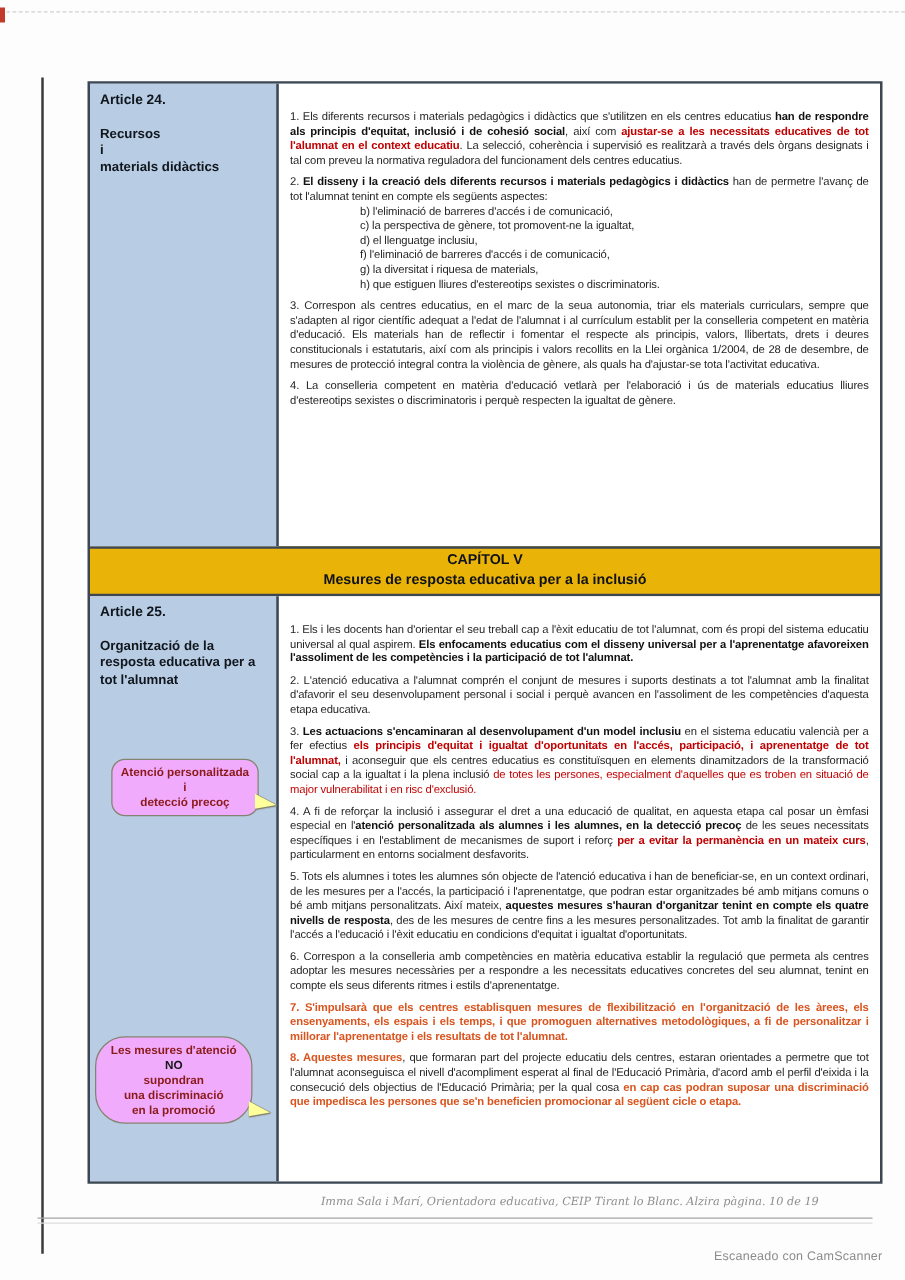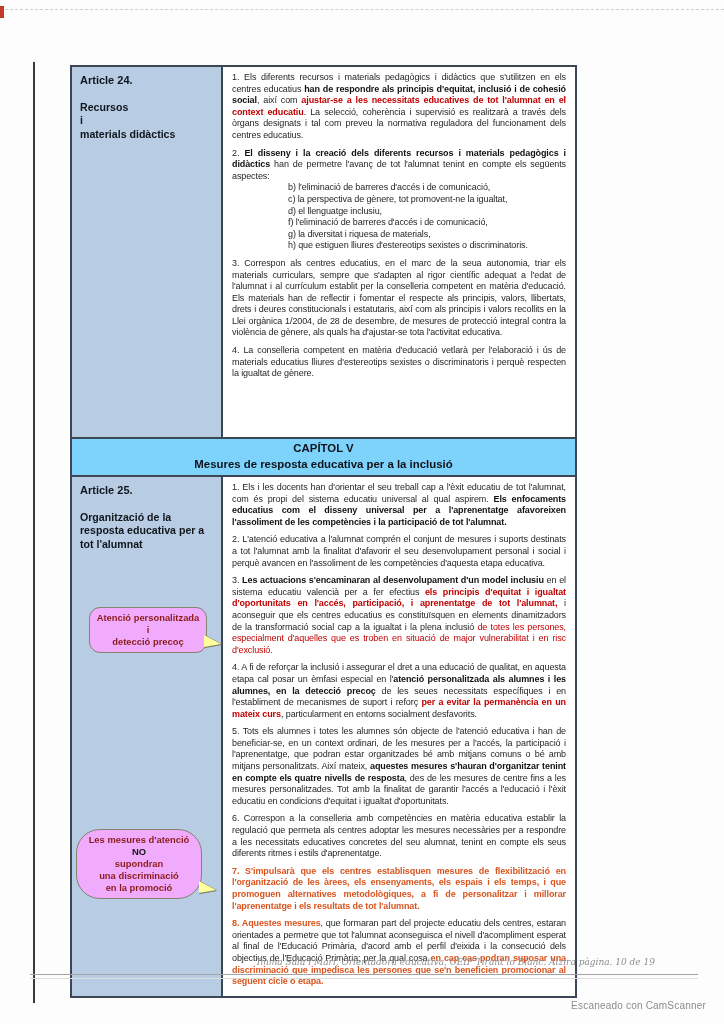--- a/index.html
+++ b/index.html
@@ -9,38 +9,38 @@
   }
   .page{position:absolute;inset:0;overflow:hidden;background:#fdfdfd;}
 
   
   .top-dots{position:absolute;top:9px;left:0;width:724px;height:0;border-top:1px dashed #cfcfcf;}
   .red-tick{position:absolute;top:6px;left:0;width:4px;height:12px;background:#c23b2a;}
   .left-line{position:absolute;top:62px;left:33px;width:2px;height:941px;background:#3b3b3b;}
 
   
   .doc{
-    position:absolute;left:70px;top:65px;width:507px;
+    position:absolute;left:70px;top:65px;width:636px;
     border:2px solid #3d4754;display:grid;grid-template-columns:151px 1fr;
     background:#fff;box-sizing:border-box;
   }
   .lcell{
     background:#b8cce4;border-right:2px solid #3d4754;
     padding:7px 6px 6px 8px;position:relative;box-sizing:border-box;
   }
-  .rcell{background:#fff;padding:5px 9px 8px 9px;box-sizing:border-box;}
+  .rcell{background:#fff;padding:21px 9px 8px 9px;box-sizing:border-box;}
   .row1{min-height:370px;}
   .row2{min-height:468px;}
 
   .art-label{font-weight:bold;font-size:11px;color:#10161c;line-height:13px;}
   .art-title{font-weight:bold;font-size:10.6px;color:#10161c;line-height:13.4px;margin-top:14px;}
   .art-title .tline{display:block;}
 
   .chapter{
-    grid-column:1 / 3;background:#7dd3fc;text-align:center;
+    grid-column:1 / 3;background:#eab308;text-align:center;
     border-top:2px solid #3d4754;border-bottom:2px solid #3d4754;
     padding:2px 0 3px 0;
   }
   .ch-line{font-weight:bold;font-size:11.4px;line-height:15.5px;color:#0f1319;}
 
   
   .block{margin:0 0 6px 0;}
   .block:last-child{margin-bottom:0;}
   .para{margin:0;text-align:justify;font-size:9px;line-height:11.6px;letter-spacing:-0.1px;color:#262626;}
   .list-line{font-size:9px;line-height:11.6px;padding-left:56px;letter-spacing:-0.1px;color:#262626;}

